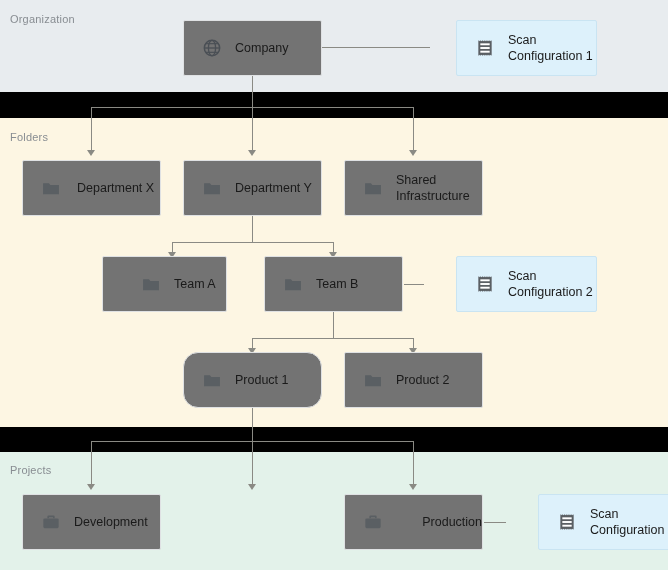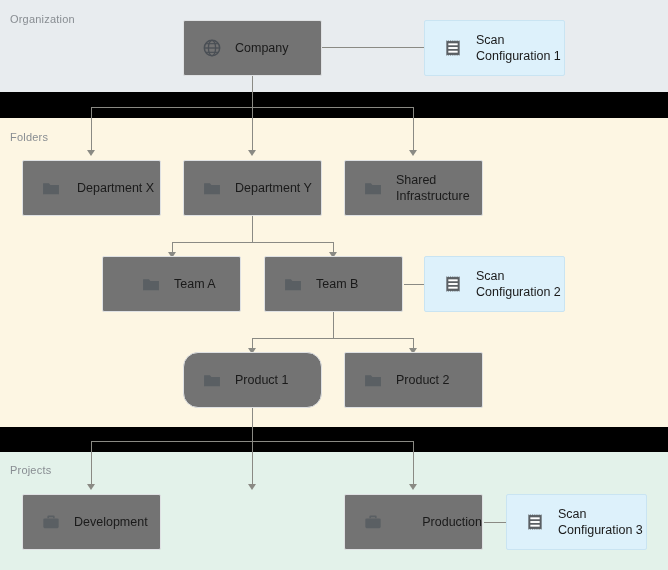--- a/index.html
+++ b/index.html
@@ -42,20 +42,21 @@
     border: 1px solid #dfe1e3;
     border-radius: 2px;
     display: flex;
     align-items: center;
     padding-left: 18px;
     gap: 13px;
   }
   .node.scan {
     background: #ddf1fb;
     border-color: #c9e4f2;
+    margin-left: 32px;
   }
   .node-label {
     font-size: 12.5px;
     color: #1a1a1a;
     line-height: 1.28;
     white-space: pre-line;
   }
   .node-icon {
     flex: 0 0 auto;
     width: 20px;
@@ -183,21 +184,21 @@
   </div>
 
   <div class="node" style="left:344px; top:160px; width:139px; height:56px;">
     <svg class="node-icon" viewBox="0 0 24 24">
       <path d="M2.5 6.2 h7 l1.7 2.2 h10.3 v11 h-19 z" fill="#5a5f63"></path>
     </svg>
     <span class="node-label">Shared
 Infrastructure</span>
   </div>
 
-  <div class="node" style="left:102px; top:256px; width:139px; height:56px;padding-left:38px;">
+  <div class="node" style="left:102px; top:256px; width:125px; height:56px;padding-left:38px;">
     <svg class="node-icon" viewBox="0 0 24 24">
       <path d="M2.5 6.2 h7 l1.7 2.2 h10.3 v11 h-19 z" fill="#5a5f63"></path>
     </svg>
     <span class="node-label">Team A</span>
   </div>
 
   <div class="node" style="left:264px; top:256px; width:139px; height:56px;">
     <svg class="node-icon" viewBox="0 0 24 24">
       <path d="M2.5 6.2 h7 l1.7 2.2 h10.3 v11 h-19 z" fill="#5a5f63"></path>
     </svg>

